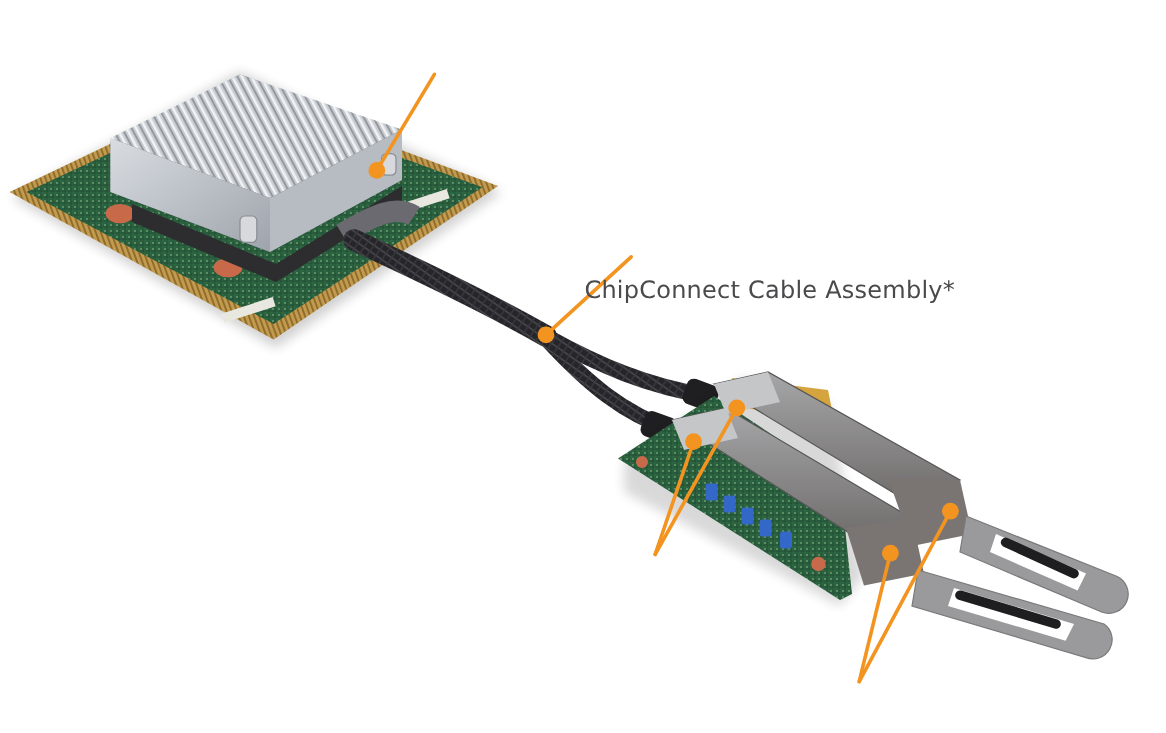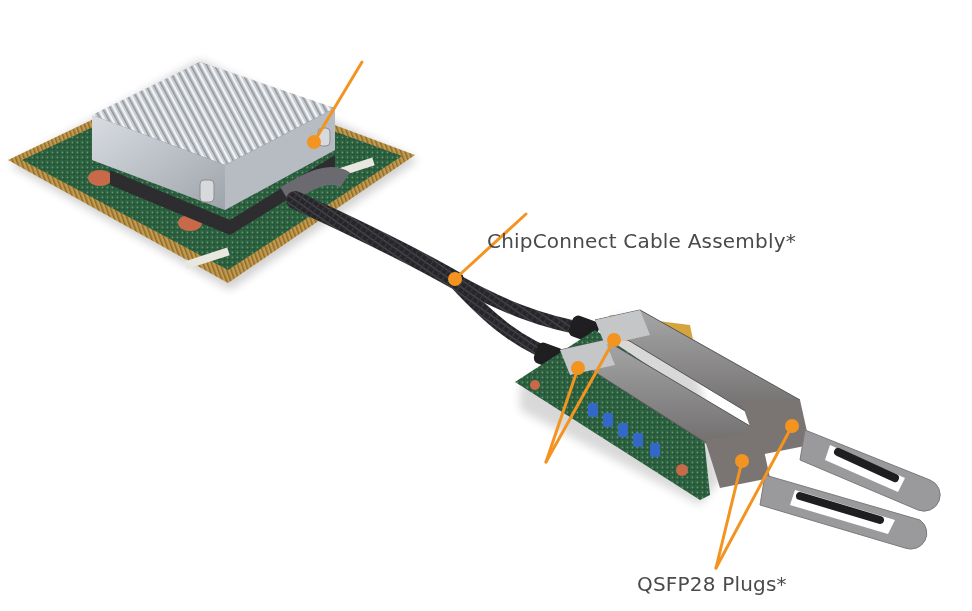--- a/index.html
+++ b/index.html
@@ -130,14 +130,13 @@
       <circle cx="578" cy="368" r="7"></circle>
       <circle cx="792" cy="426" r="7"></circle>
       <circle cx="742" cy="461" r="7"></circle>
     </g>
   </svg>
 
 
   <div class="label" style="left:487px; top:180px;margin-top:48px;">ChipConnect Cable Assembly*</div>
 
 
-  <div class="label" style="left:637px; top:571px;">QSFP28 Plugs*</div>
 </div>
 
 </body></html>

